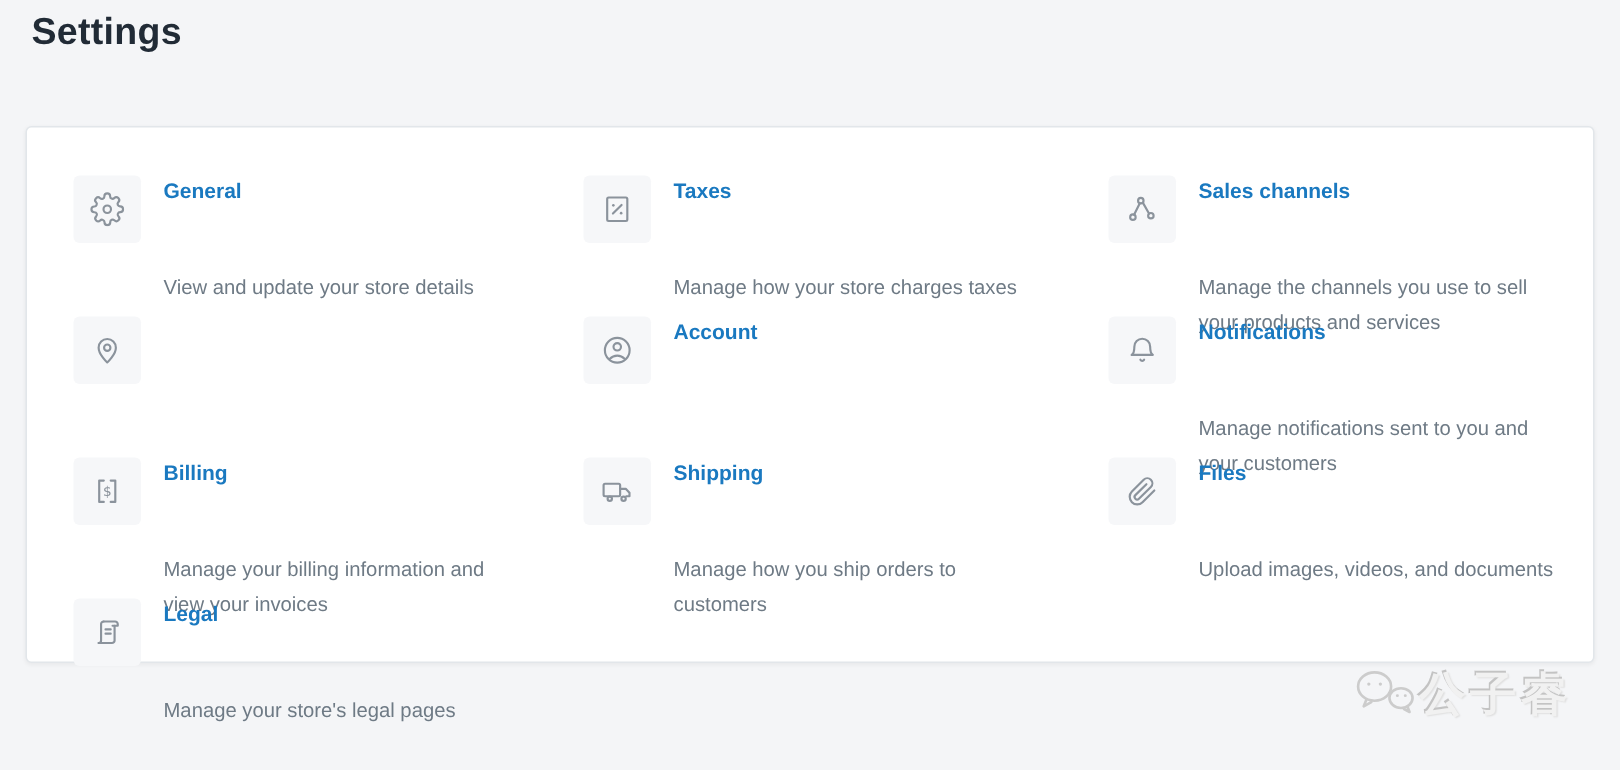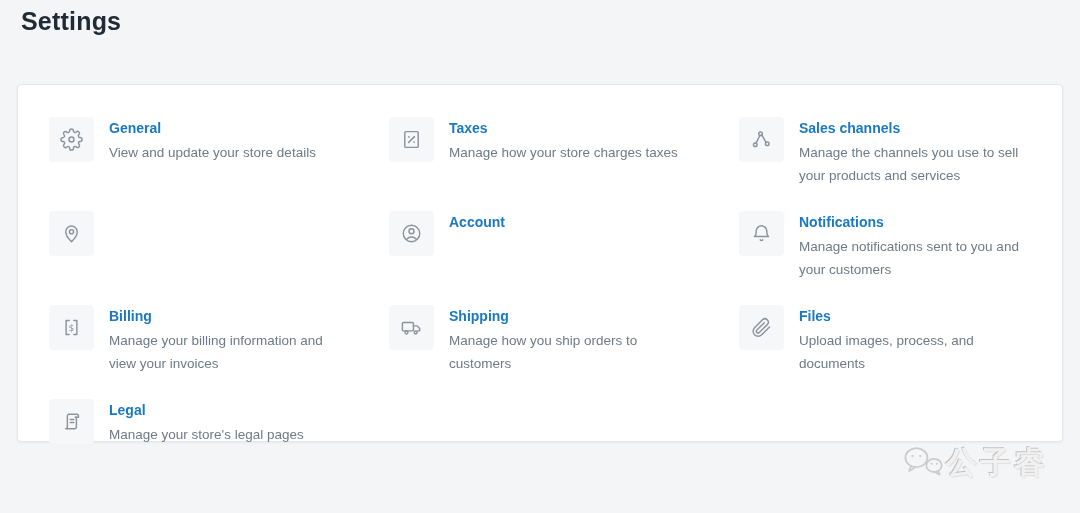--- a/index.html
+++ b/index.html
@@ -50,20 +50,21 @@
     font-weight: 700;
     color: #1a79c0;
     text-decoration: none;
     margin-bottom: 5px;
   }
   .item-desc {
     font-size: 13.5px;
     color: #6e7a85;
     line-height: 23px;
     max-width: 238px;
+    margin-top: 40px;
   }
   .watermark {
     position: absolute;
     right: 32px; top: 442px;
     display: flex; align-items: center; gap: 1px;
     pointer-events: none;
   }
   .wm-text {
     font-size: 31px;
     font-weight: 700;
@@ -199,21 +200,21 @@
         <div class="item">
     <div class="icon-box">
       <span class="icon">
               <svg viewBox="0 0 24 24" width="23" height="23" fill="none" stroke="#8b939c" stroke-width="1.5" stroke-linecap="round" stroke-linejoin="round">
                 <path d="M20.4 11.4l-8.2 8.2a5.2 5.2 0 0 1-7.4-7.4l8.2-8.2a3.5 3.5 0 0 1 5 5l-8.3 8.2a1.75 1.75 0 0 1-2.5-2.5l7.7-7.6"></path>
               </svg>
             </span>
     </div>
     <div class="item-text">
       <a class="item-title" href="#">Files</a>
-      <p class="item-desc">Upload images, process, and documents</p>
+      <p class="item-desc">Upload images, videos, and documents</p>
     </div>
   </div>
         <div class="item">
     <div class="icon-box">
       <span class="icon">
               <svg viewBox="0 0 24 24" width="23" height="23" fill="none" stroke="#8b939c" stroke-width="1.5" stroke-linecap="round" stroke-linejoin="round">
                 <path d="M9.5 4.5h8a1.8 1.8 0 0 1 1.8 1.8v1.2h-3.6"></path>
                 <path d="M9.5 4.5a1.8 1.8 0 0 0-1.8 1.8v11.4a1.8 1.8 0 0 1-1.8 1.8h9.4a1.8 1.8 0 0 0 1.8-1.8V7.5"></path>
                 <path d="M10.8 10h3.6M10.8 13h3.6"></path>
               </svg>

